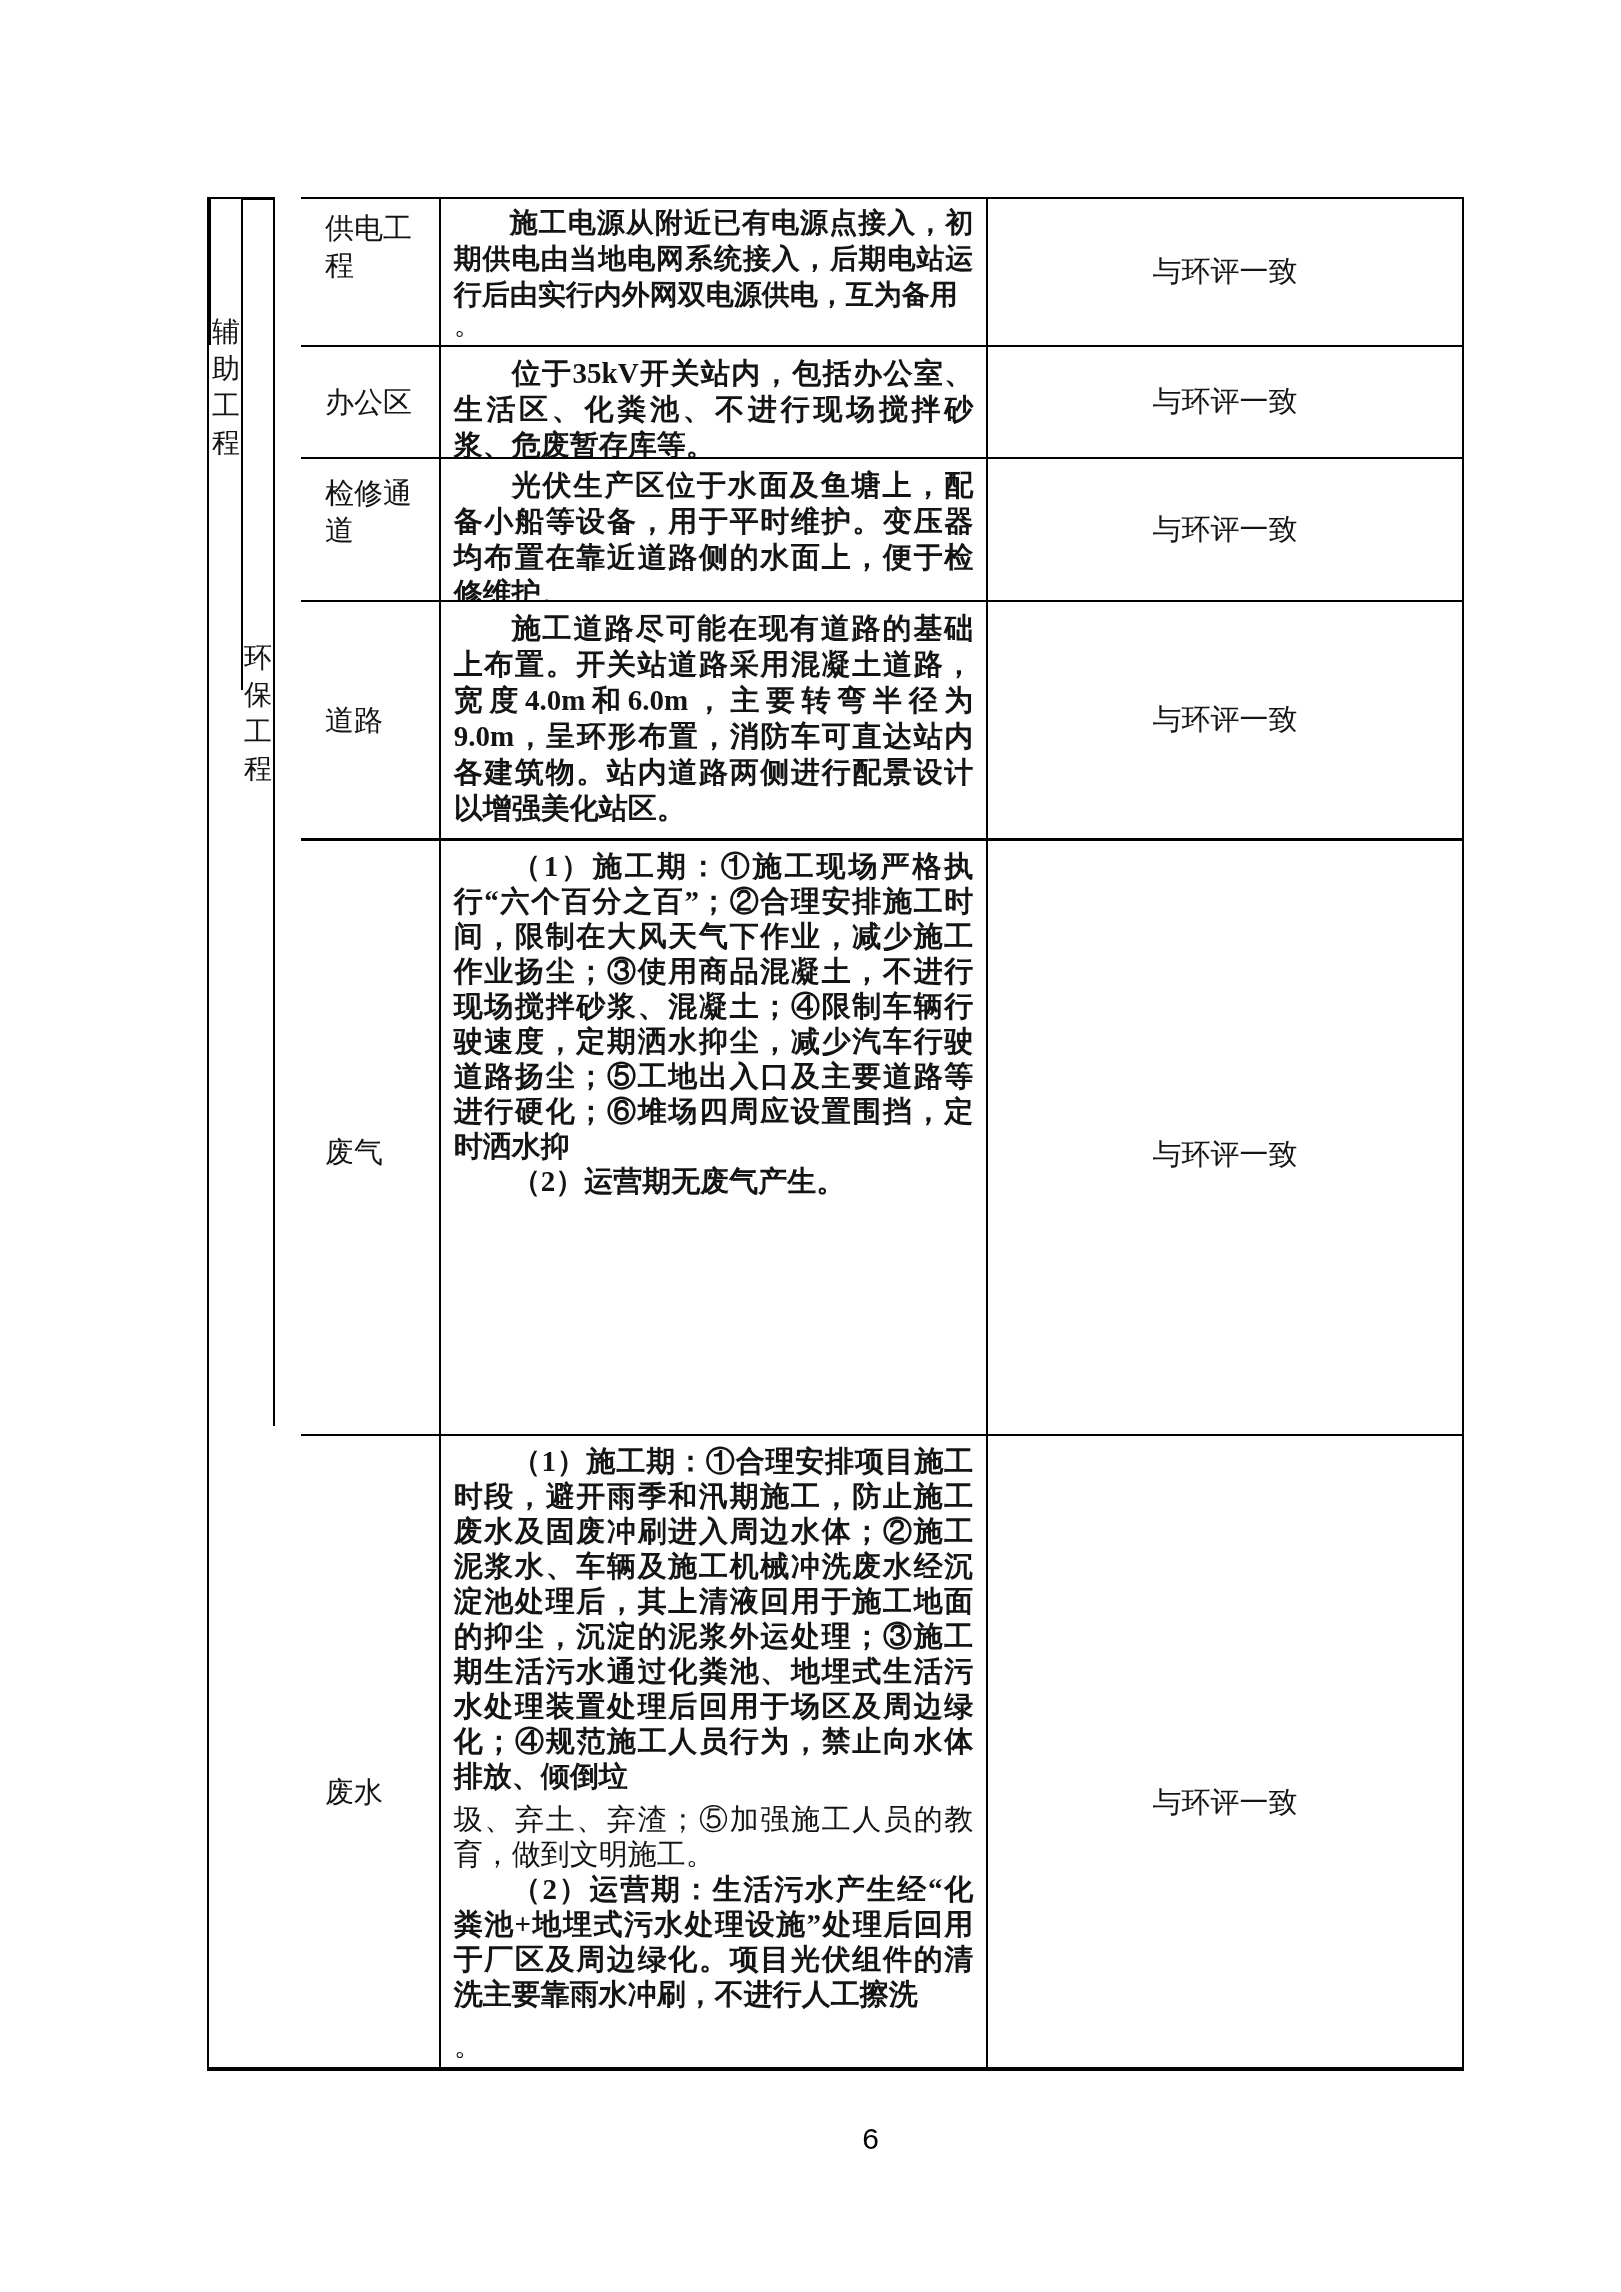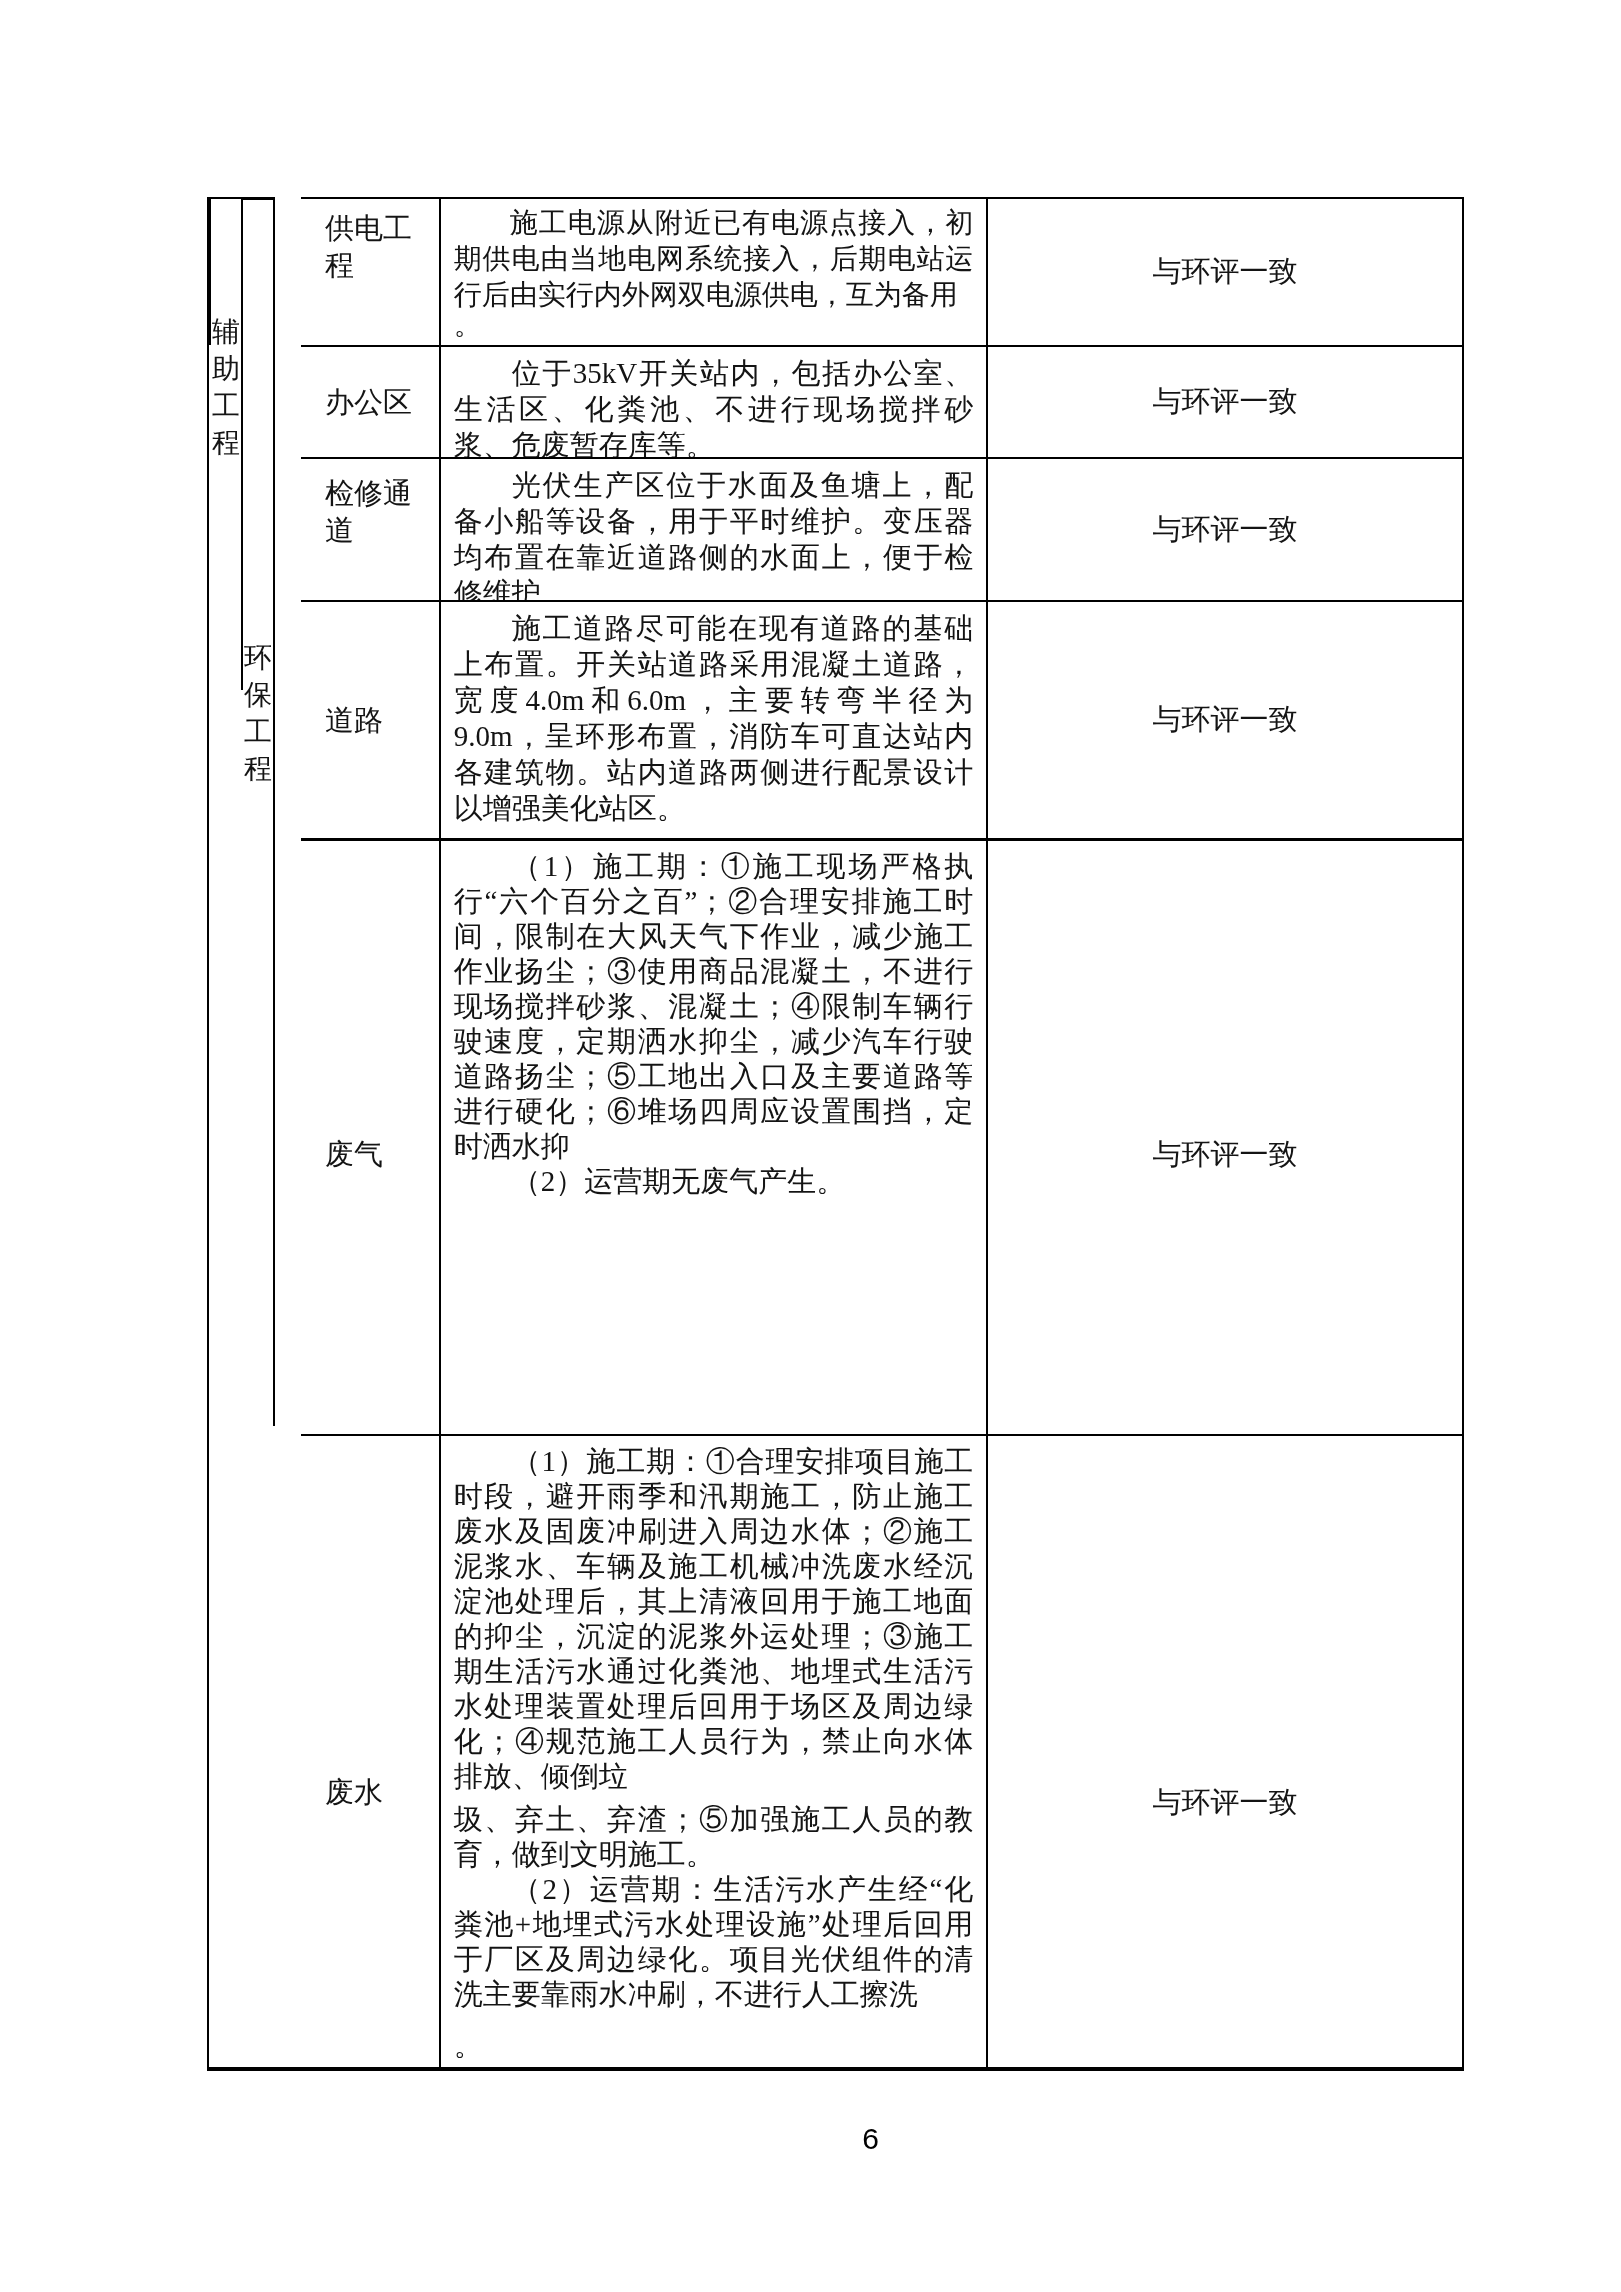--- a/index.html
+++ b/index.html
@@ -59,35 +59,35 @@
     display: flex; align-items: center;
     overflow: hidden;
   }
   .label-inner {
     width: 90px; margin: 0 auto;
     font-size: 29px; line-height: 37px;
     word-break: break-all; text-align: left;
   }
   .r0 .label-inner { transform: translateY(-25.5px); }
   .r2 .label-inner { transform: translateY(-17.6px); }
-  .r4 .label-inner { transform: translateY(16.7px); }
+  .r4 .label-inner { transform: translateY(16.7px); font-family: Liberation Mono, monospace; }
   .r5 .label-inner { transform: translateY(41px); }
 
   .cell-desc {
     width: 547px; flex-shrink: 0;
     border-right: 2px solid #000;
     padding: 7.8px 12.7px 0 12.7px;
     font-size: 29px; line-height: 36px;
     text-align: justify;
     overflow: hidden;
     position: relative;
   }
   .r0 .cell-desc { font-size: 28px; padding-top: 5.9px; }
   .r4 .cell-desc p, .r5 .cell-desc p { line-height: 35px; }
-  .cell-desc p.pi { text-indent: 2em; }
+  .cell-desc p.pi { text-indent: 2em; font-weight: bold; }
   .cell-desc p.pc { text-indent: 0; margin-top: 7.8px; }
   .dot-abs {
     position: absolute; left: 12.7px; bottom: 3.9px;
     text-indent: 0; line-height: 33px;
   }
 
   .cell-status {
     flex: 1;
     display: flex; align-items: center; justify-content: center;
     font-size: 29px;

